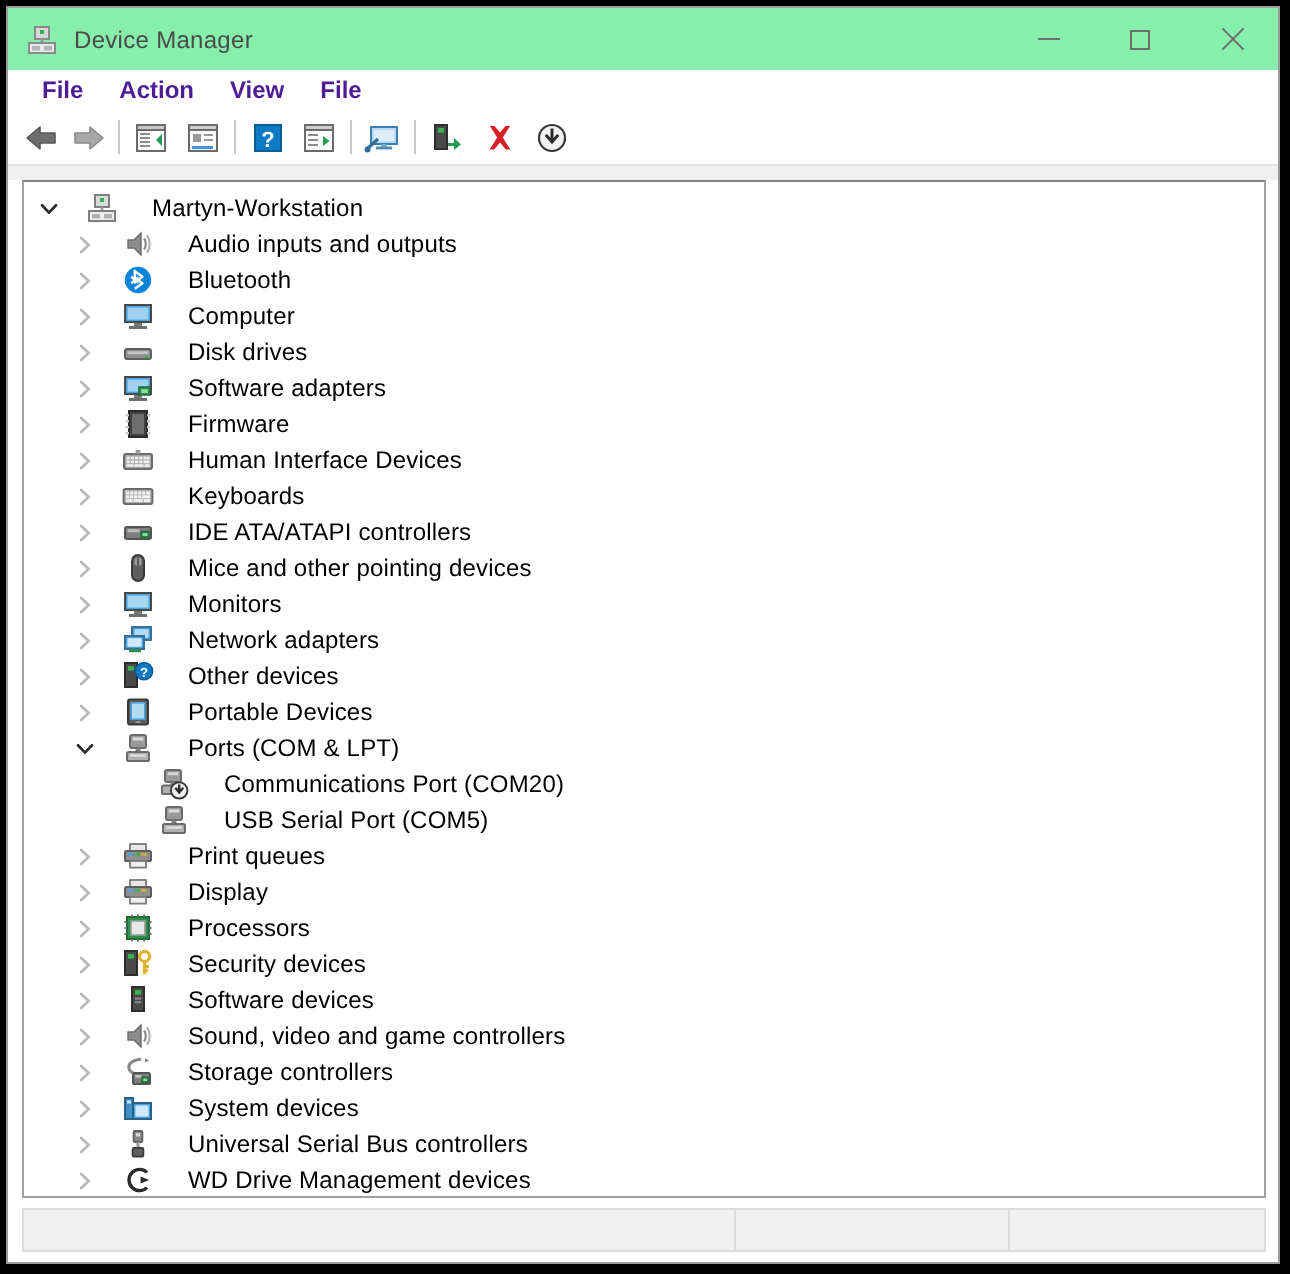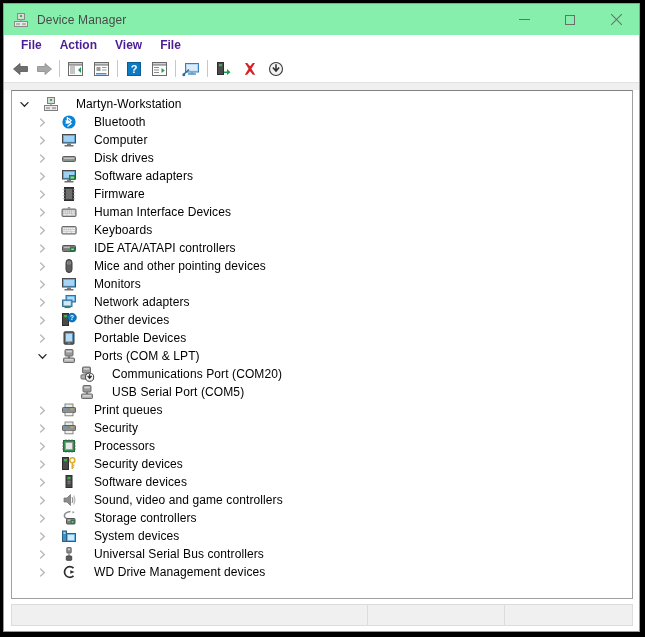--- a/index.html
+++ b/index.html
@@ -385,20 +385,35 @@
             <rect x="7" y="3" width="2" height="2" fill="#37b24d"></rect>
             <rect x="7.3" y="7.5" width="1.4" height="2" fill="#9a9a9a"></rect>
             <rect x="1.5" y="9.5" width="13" height="5" fill="#ededed" stroke="#7e7e7e" stroke-width="1"></rect>
             <rect x="3" y="11" width="4" height="2.2" fill="#b0b0b0"></rect>
             <rect x="9" y="11" width="4" height="2.2" fill="#b0b0b0"></rect>
           </svg>
         </div>
         <div class="label">Martyn-Workstation</div>
       </div>
 
+      <div class="row level2">
+        <div class="chev">
+          <svg width="9" height="9" viewBox="0 0 9 9">
+            <path d="M2.6 1 L6.3 4.5 L2.6 8" stroke="#b8b8b8" stroke-width="1.35" fill="none" stroke-linecap="round"></path>
+          </svg>
+        </div>
+        <div class="ico">
+          <svg width="16" height="16" viewBox="0 0 16 16">
+            <path d="M3 6 L6 6 L9.5 2.5 L9.5 13.5 L6 10 L3 10 Z" fill="#8c8c8c" stroke="#6b6b6b" stroke-width="0.7"></path>
+            <path d="M11 5.2 Q12.8 8 11 10.8" stroke="#8c8c8c" stroke-width="1.1" fill="none"></path>
+            <path d="M12.6 3.6 Q15.1 8 12.6 12.4" stroke="#b0b0b0" stroke-width="1.1" fill="none"></path>
+          </svg>
+        </div>
+        <div class="label">Audio inputs and outputs</div>
+      </div>
 
       <div class="row level2">
         <div class="chev">
           <svg width="9" height="9" viewBox="0 0 9 9">
             <path d="M2.6 1 L6.3 4.5 L2.6 8" stroke="#b8b8b8" stroke-width="1.35" fill="none" stroke-linecap="round"></path>
           </svg>
         </div>
         <div class="ico">
           <svg width="16" height="16" viewBox="0 0 16 16">
             <circle cx="8" cy="8" r="6.6" fill="#0a84d8"></circle>
@@ -725,21 +740,21 @@
         <div class="ico">
           <svg width="16" height="16" viewBox="0 0 16 16">
             <rect x="4" y="2" width="8" height="3.5" fill="#e8e8e8" stroke="#7a7a7a" stroke-width="0.9"></rect>
             <rect x="1.5" y="5.5" width="13" height="5" rx="0.8" fill="#8f8f8f" stroke="#5e5e5e" stroke-width="1"></rect>
             <rect x="2.8" y="6.6" width="3" height="1.2" fill="#4aa3e0"></rect>
             <rect x="6.4" y="6.6" width="2.6" height="1.2" fill="#37b24d"></rect>
             <rect x="9.6" y="6.6" width="2.6" height="1.2" fill="#e0b030"></rect>
             <rect x="4" y="10.5" width="8" height="3.3" fill="#f0f0f0" stroke="#7a7a7a" stroke-width="0.9"></rect>
           </svg>
         </div>
-        <div class="label">Security</div>
+        <div class="label">Display</div>
       </div>
 
       <div class="row level2">
         <div class="chev">
           <svg width="9" height="9" viewBox="0 0 9 9">
             <path d="M2.6 1 L6.3 4.5 L2.6 8" stroke="#b8b8b8" stroke-width="1.35" fill="none" stroke-linecap="round"></path>
           </svg>
         </div>
         <div class="ico">
           <svg width="16" height="16" viewBox="0 0 16 16">

